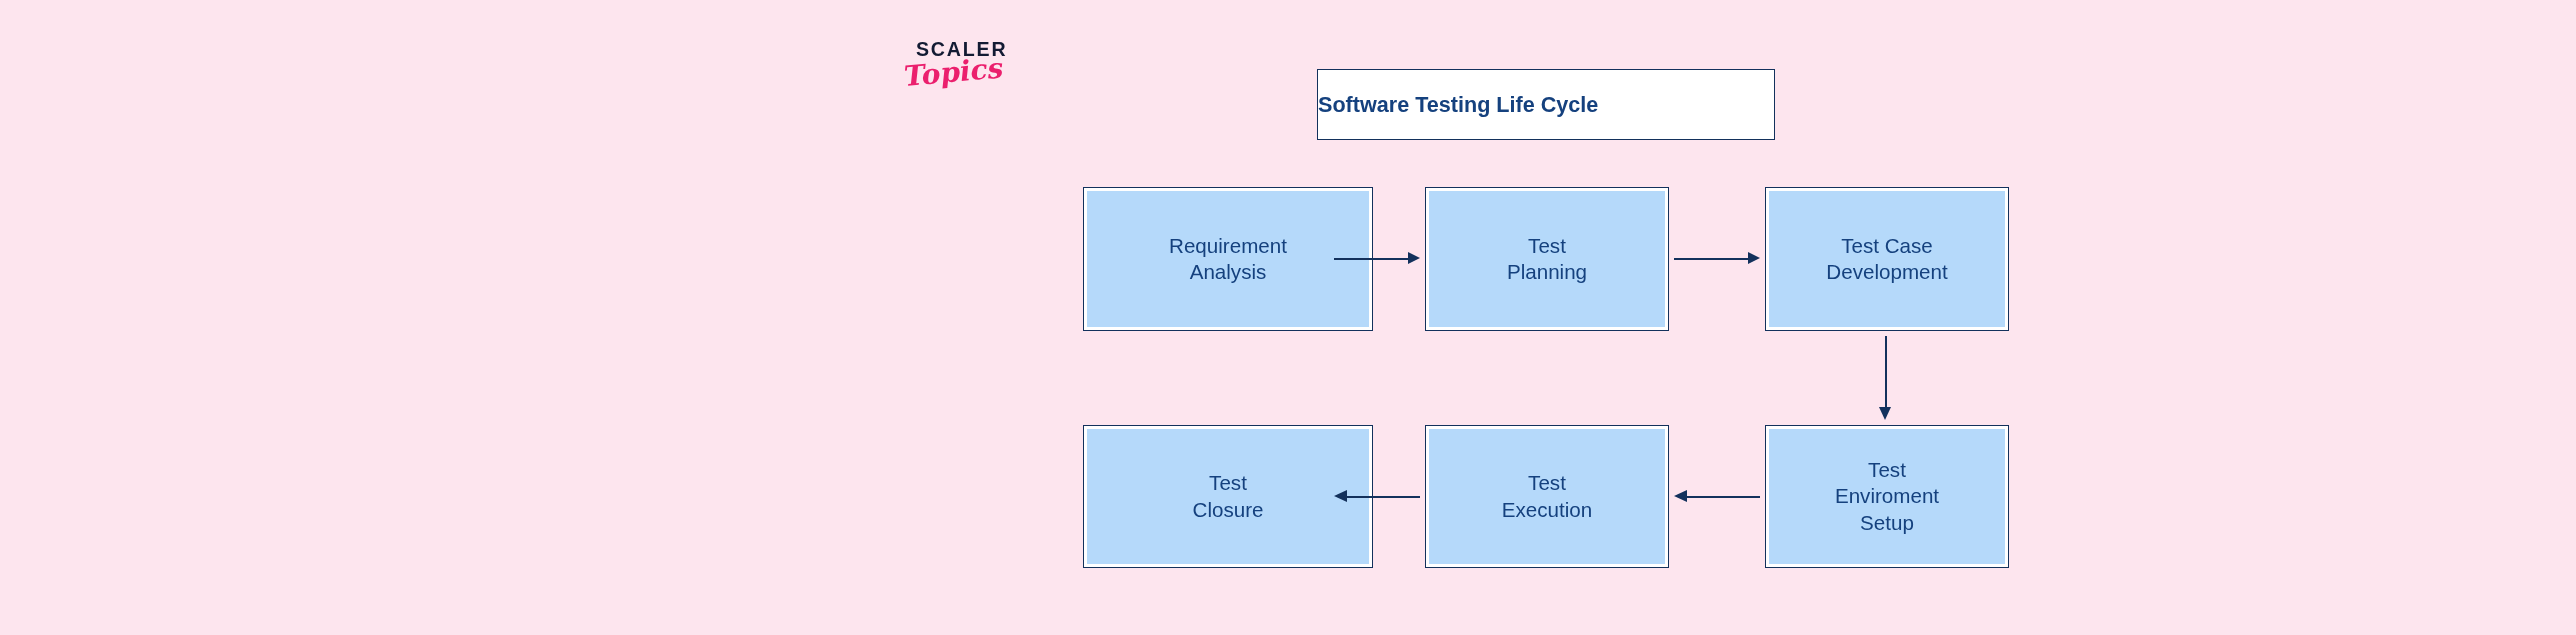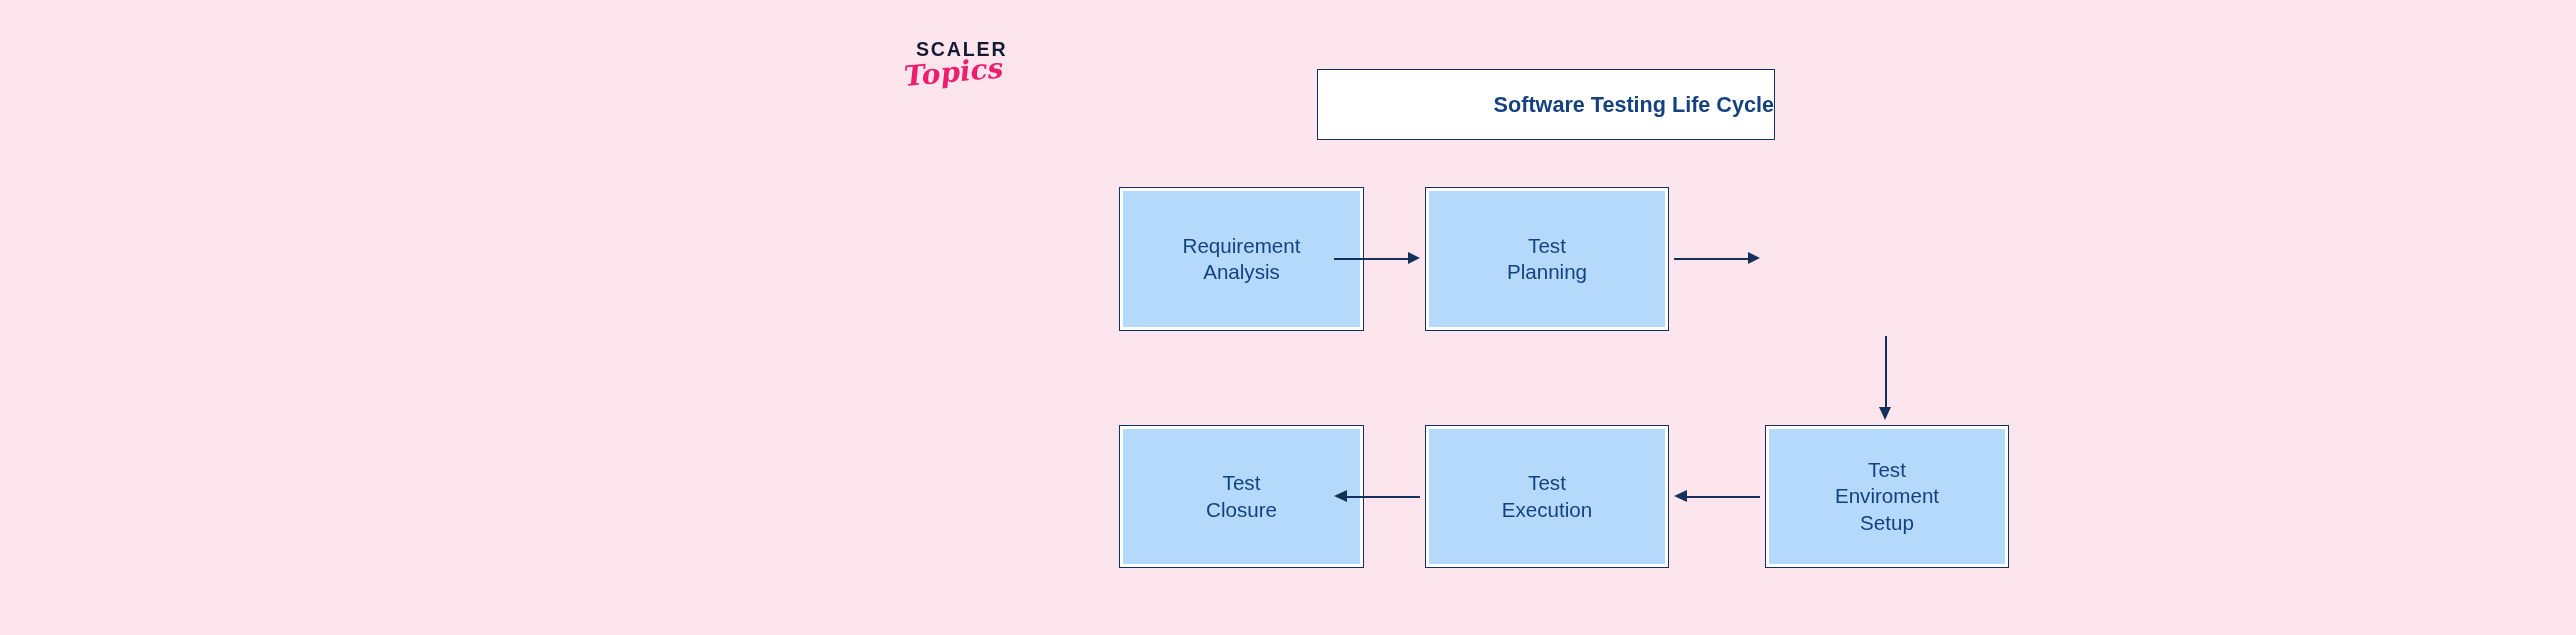--- a/index.html
+++ b/index.html
@@ -58,21 +58,21 @@
     position: absolute;
     left: 1317px;
     top: 69px;
     width: 458px;
     height: 71px;
     box-sizing: border-box;
     background: #ffffff;
     border: 1.5px solid #13315c;
     display: flex;
     align-items: center;
-    justify-content: flex-end;
+    justify-content: flex-start;
   }
   #title-box .title-text {
     font-family: "Liberation Sans", sans-serif;
     font-weight: bold;
     font-size: 21.6px;
     color: #15417e;
     white-space: nowrap;
     letter-spacing: 0px;
   }
 
@@ -97,21 +97,21 @@
   .node .node-label {
     font-family: "Liberation Sans", sans-serif;
     font-size: 20.6px;
     line-height: 1.28;
     color: #15417e;
     padding: 0 5.2px;
     white-space: pre-line;
   }
 
   
-  .col-1 { left: 1083px; width: 245px; margin-left: 36px; }
+  .col-1 { left: 1083px; width: 290px; }
   .col-2 { left: 1425px; width: 244px; }
   .col-3 { left: 1765px; width: 244px; }
   .row-1 { top: 187px;  height: 144px; }
   .row-2 { top: 425px;  height: 143px; }
 
   
   .arrow-h {
     position: absolute;
     height: 13.4px;
   }
@@ -187,20 +187,26 @@
     </div>
   </div>
 
   <div class="node row-1 col-2">
     <div class="node-inner">
       <span class="node-label">Test
 Planning</span>
     </div>
   </div>
 
+  <div class="node row-1 col-3">
+    <div class="node-inner">
+      <span class="node-label">Test Case
+Development</span>
+    </div>
+  </div>
 
   <div class="node row-2 col-1">
     <div class="node-inner">
       <span class="node-label">Test
 Closure</span>
     </div>
   </div>
 
   <div class="node row-2 col-2">
     <div class="node-inner">

